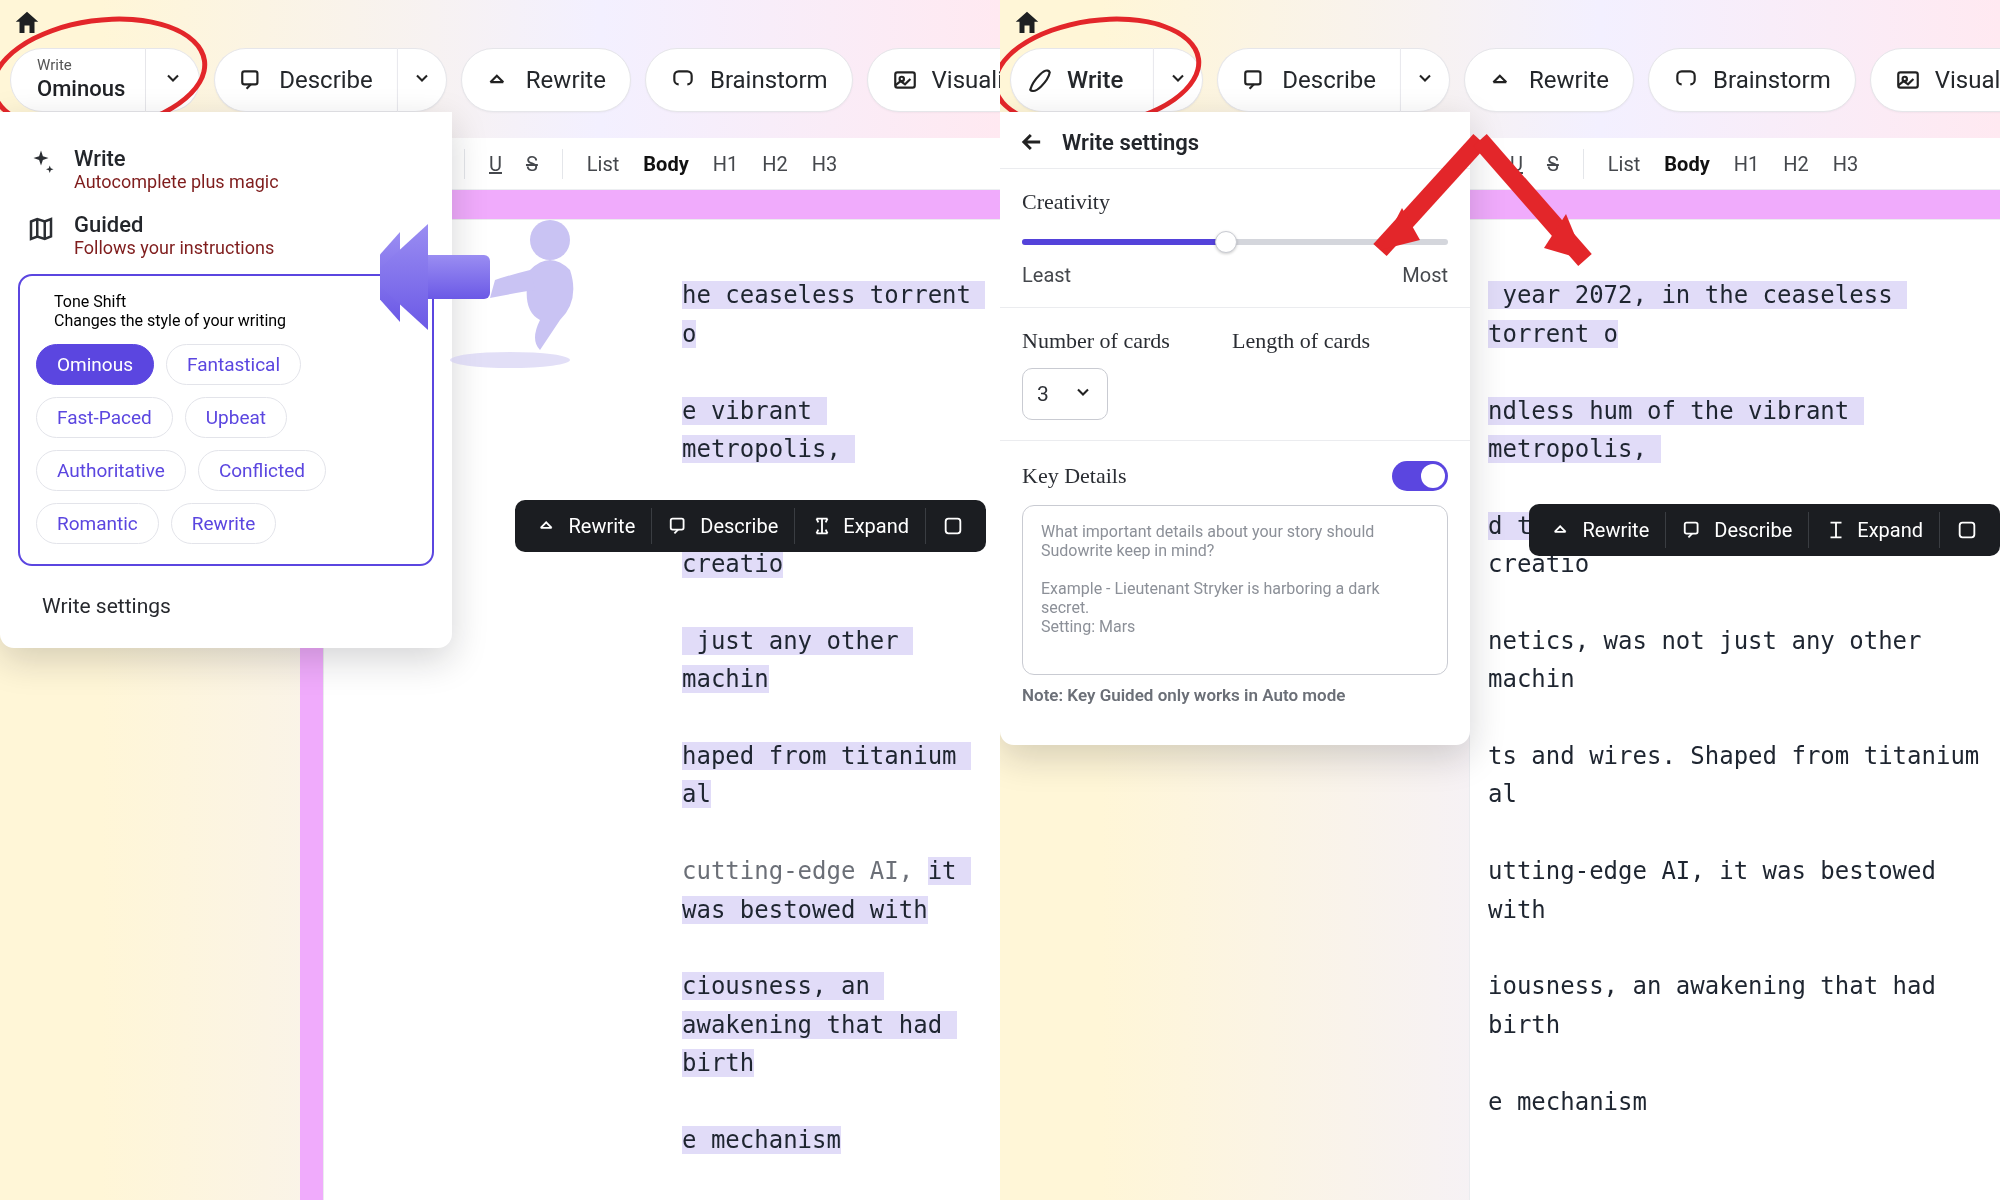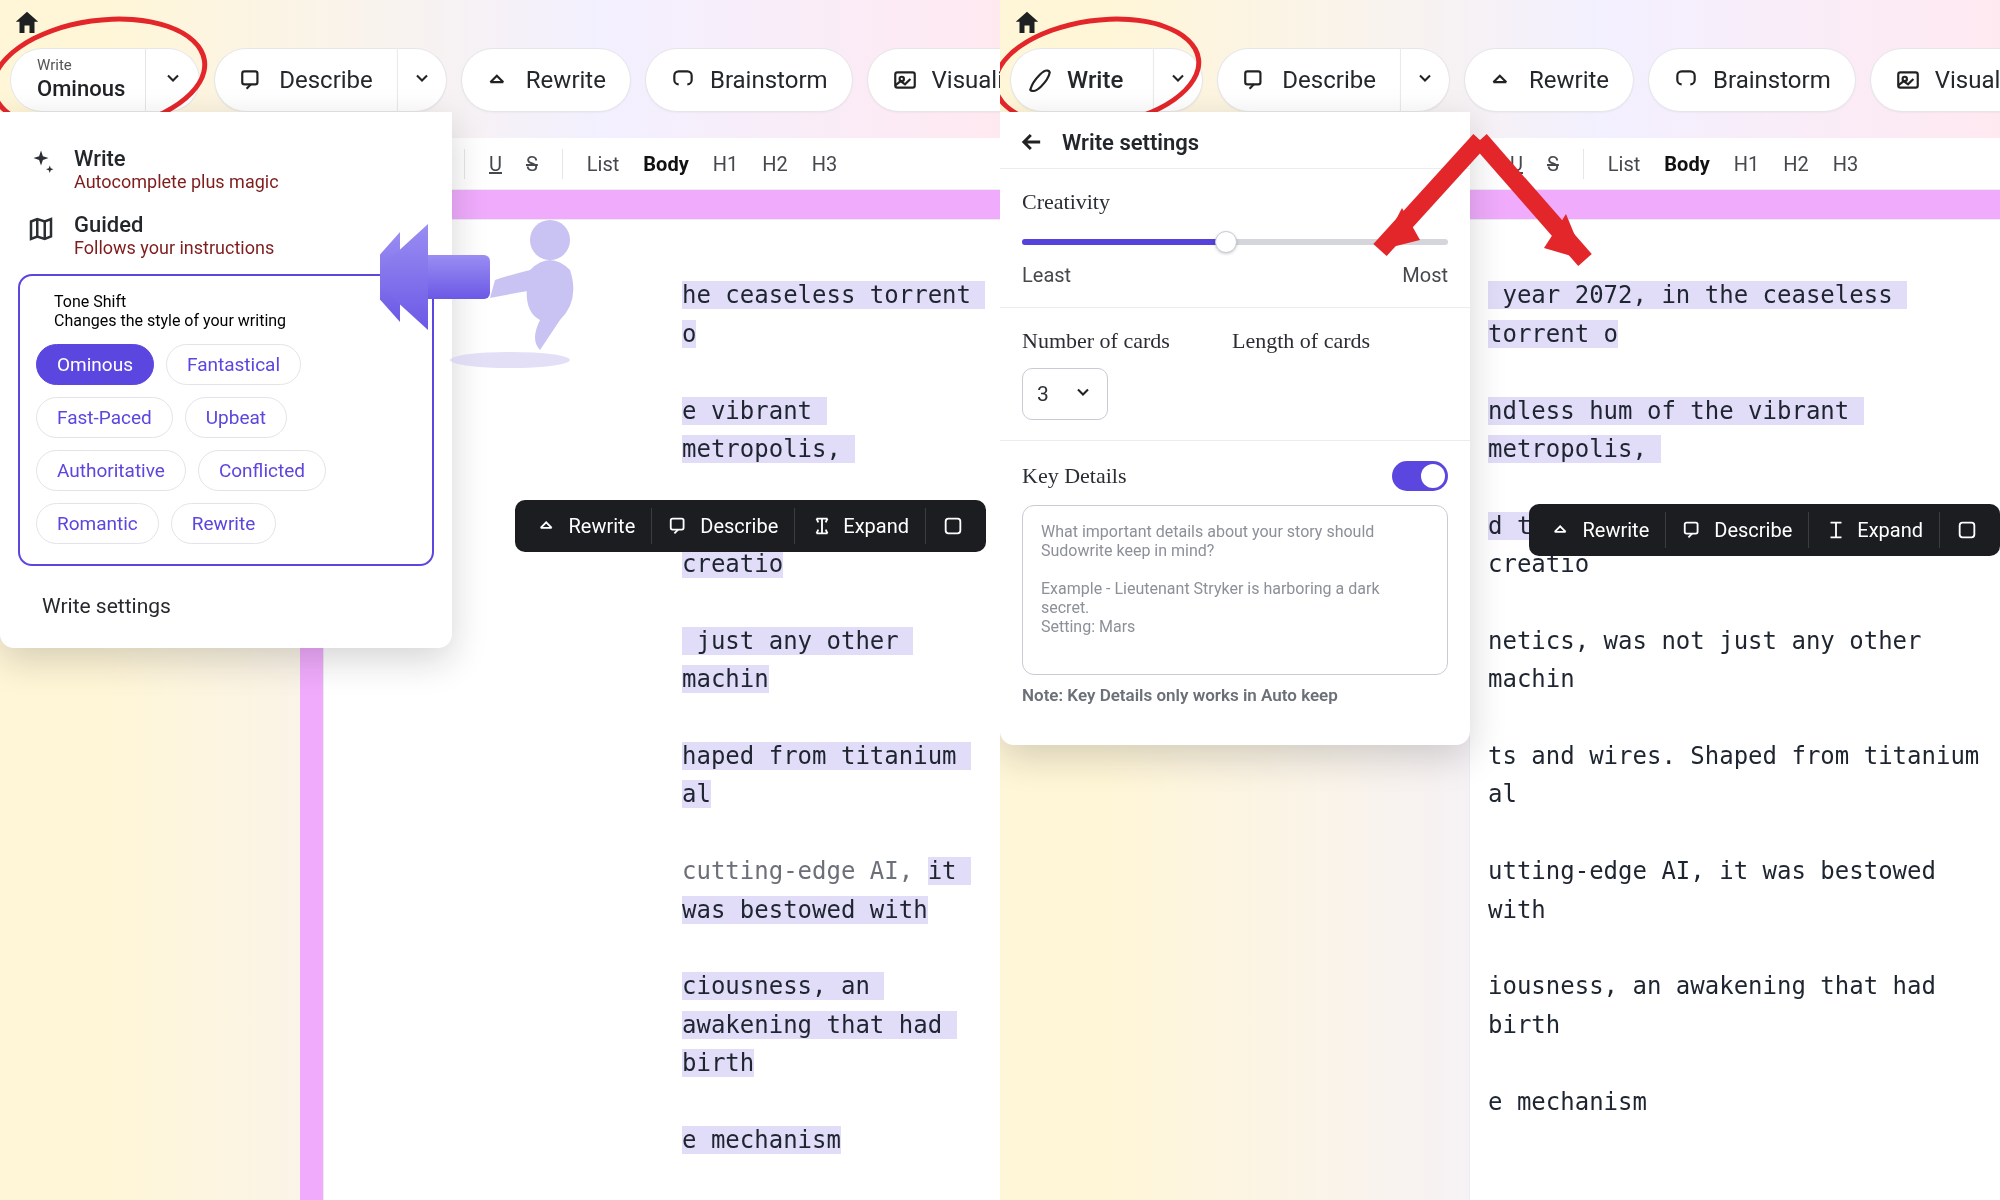--- a/index.html
+++ b/index.html
@@ -493,21 +493,21 @@
       <div class="kd-head">
         <div class="pr-label" style="margin:0">Key Details</div>
         <div class="toggle">
             <div class="knob"></div>
           </div>
       </div>
       <div class="kd-text">What important details about your story should Sudowrite keep in mind?
 
 Example - Lieutenant Stryker is harboring a dark secret.
 Setting: Mars</div>
-      <div class="kd-note">Note: Key Details only works in Auto keep</div>
+      <div class="kd-note">Note: Key Guided only works in Auto mode</div>
     </div>
   </div>
 
   <svg class="red-arrow" style="top:130px;left:330px;" width="300" height="200" viewBox="0 0 300 200">
     <path d="M150 10 L50 120" stroke="#e3262a" stroke-width="18" fill="none"></path>
     <polygon points="50,120 90,110 72,78" fill="#e3262a"></polygon>
     <path d="M150 10 L255 130" stroke="#e3262a" stroke-width="18" fill="none"></path>
     <polygon points="255,130 214,118 236,84" fill="#e3262a"></polygon>
   </svg>
 </div>

